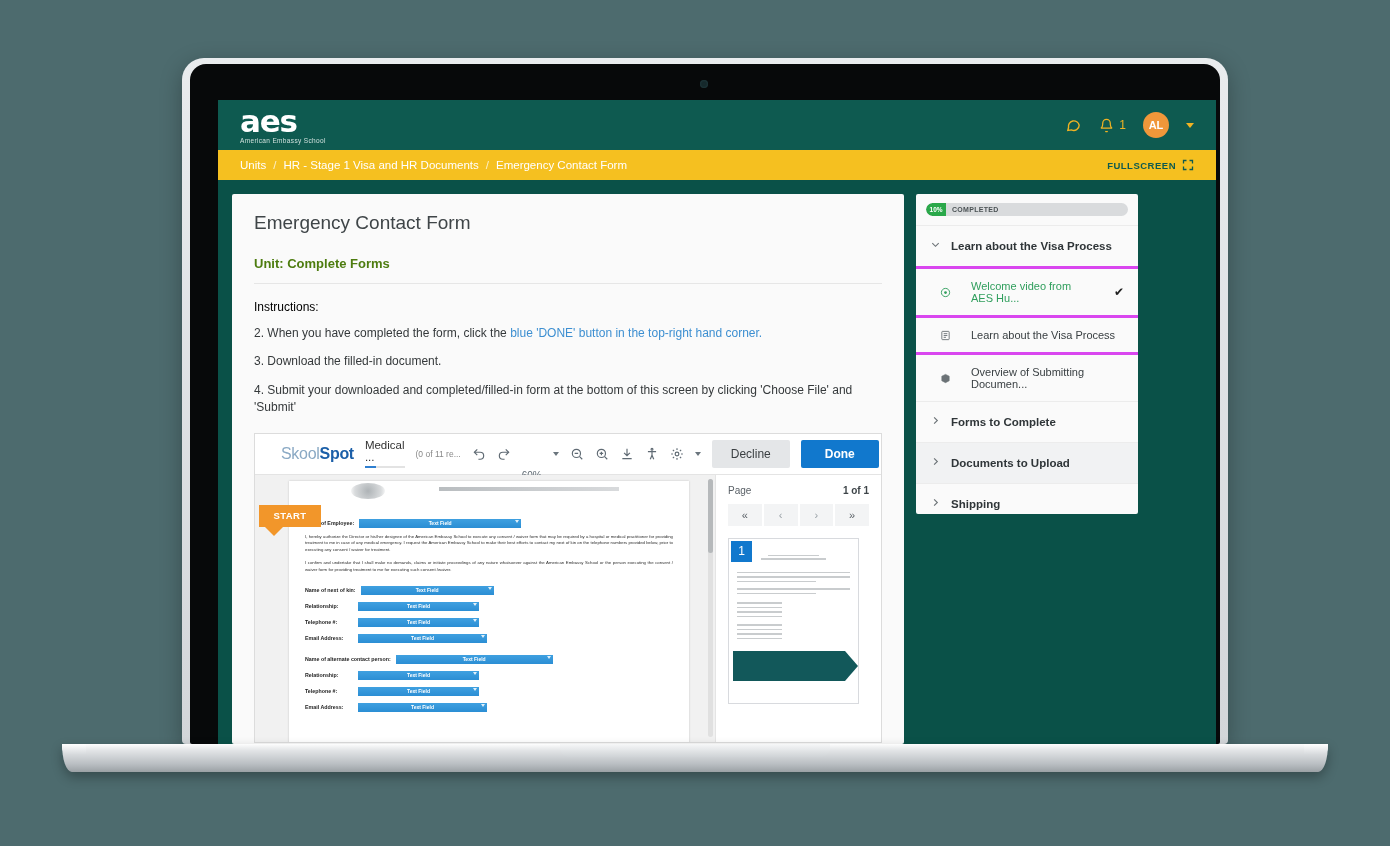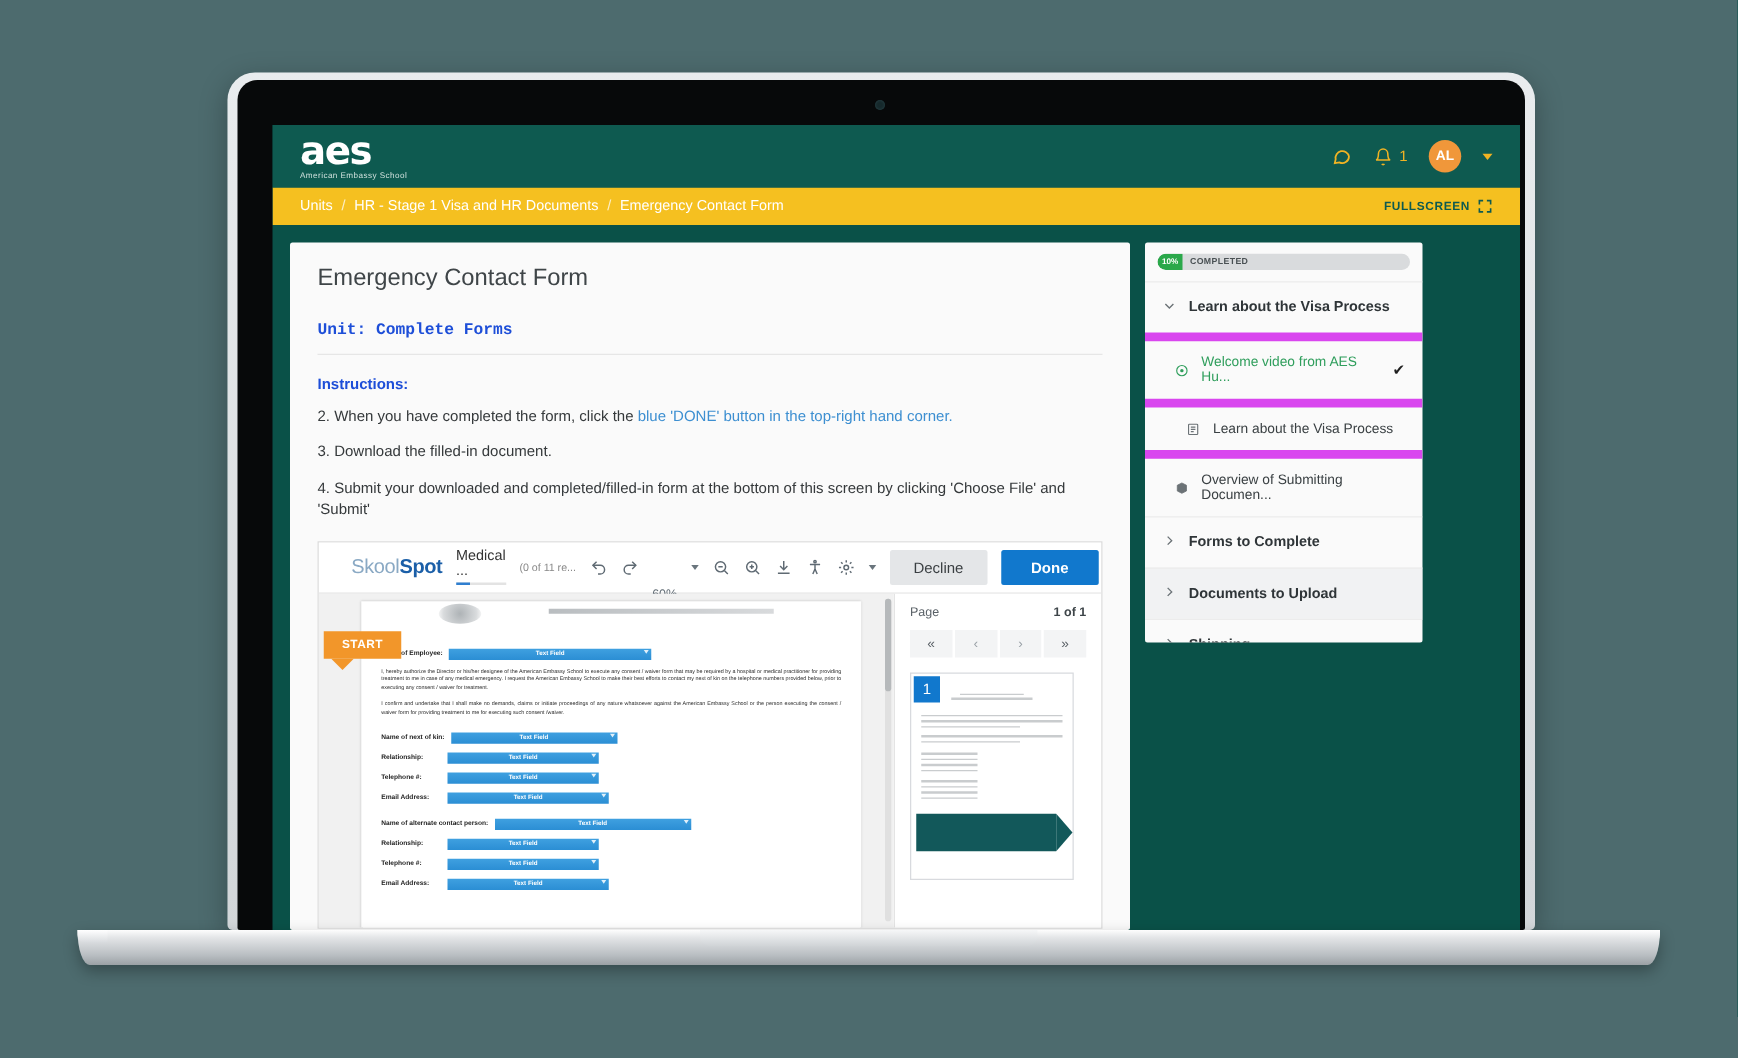--- a/index.html
+++ b/index.html
@@ -103,25 +103,25 @@
   }
 
   
   .body-wrap { display:flex; padding: 14px 14px 0 14px; gap: 12px; }
   .main-card {
     width: 672px; background:#fafafa; border-radius: 2px;
     padding: 18px 22px 0 22px; height: 550px; overflow: hidden;
   }
   .page-title { font-size: 19px; color:#3f4548; font-weight:400; }
   .unit-label {
-    margin-top: 22px; color:#1d4ed8; font-weight:700; font-size:13px;
-    font-family: Liberation Mono, monospace;
+    margin-top: 22px; color:#4d7c0f; font-weight:700; font-size:13px;
+    font-family: Liberation Sans, sans-serif;
   }
   .divider { margin-top: 12px; border-top:1px solid #e6e6e6; }
-  .instr-head { margin-top: 16px; font-size:12px; font-weight:700; color:#1d4ed8; }
+  .instr-head { margin-top: 16px; font-size:12px; font-weight:400; color:#000000; }
   .instr-line { margin-top: 11px; font-size:12px; color:#35393b; line-height:1.45; }
   .link-blue { color:#3d8fd1; }
 
   
   .pdf-box {
     margin-top: 16px; border:1px solid #dcdcdc; background:#fff;
     height: 310px; overflow:hidden;
   }
   .pdf-toolbar {
     height: 41px; display:flex; align-items:center; gap: 11px;
@@ -263,24 +263,23 @@
     letter-spacing:.3px;
   }
   .sec-head {
     display:flex; align-items:center; gap:10px;
     padding: 13px 14px; font-size:11.5px; font-weight:700; color:#2f3538;
     border-top:1px solid #ececec;
   }
   .sec-head.alt { background:#f1f2f3; }
   .chev { color:#6b7276; font-size:12px; display:inline-block; }
   .lesson {
-    display:flex; align-items:center; gap:10px;
+    display:flex; align-items:center; gap:20px;
     padding: 11px 14px 11px 24px; font-size:11px; color:#3a4043;
-    border-top:7px solid #d946ef;
-    justify-content:center;
+    border-top:3px solid #d946ef;
   }
   .lesson.done { color:#2f9e5c; }
   .les-check { margin-left:auto; color:#1f1f1f; font-size:12px; }
   .les-ic { display:flex; align-items:center; color:#6b7276; }
   .lesson.done .les-ic { color:#2f9e5c; }
 </style>
 </head>
 <body>
 
 <div class="laptop-rim"></div>

